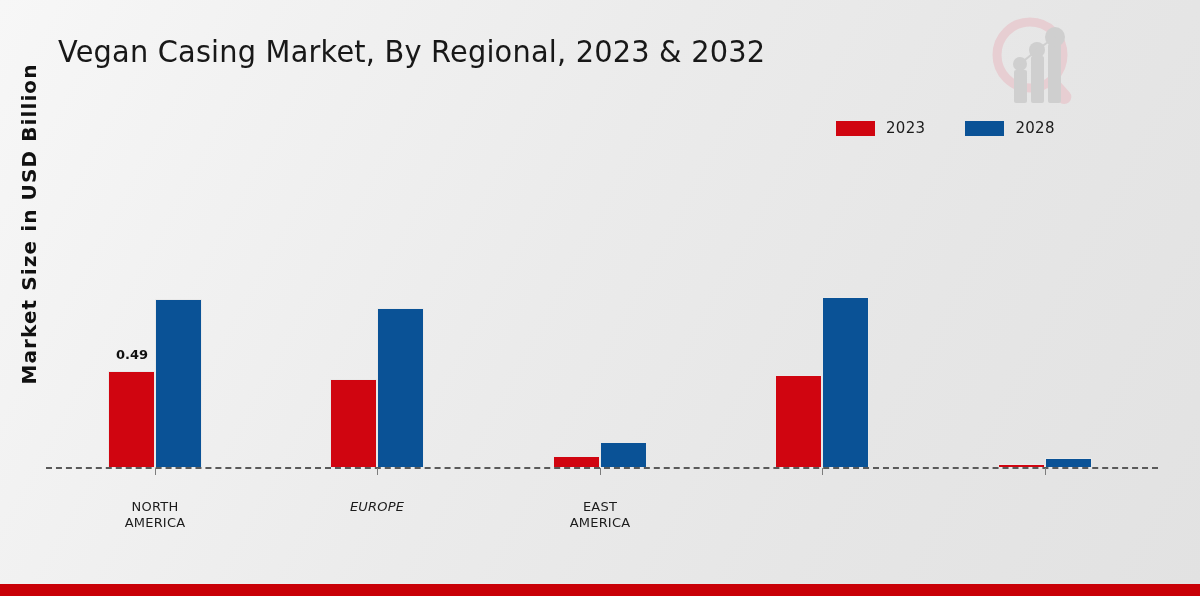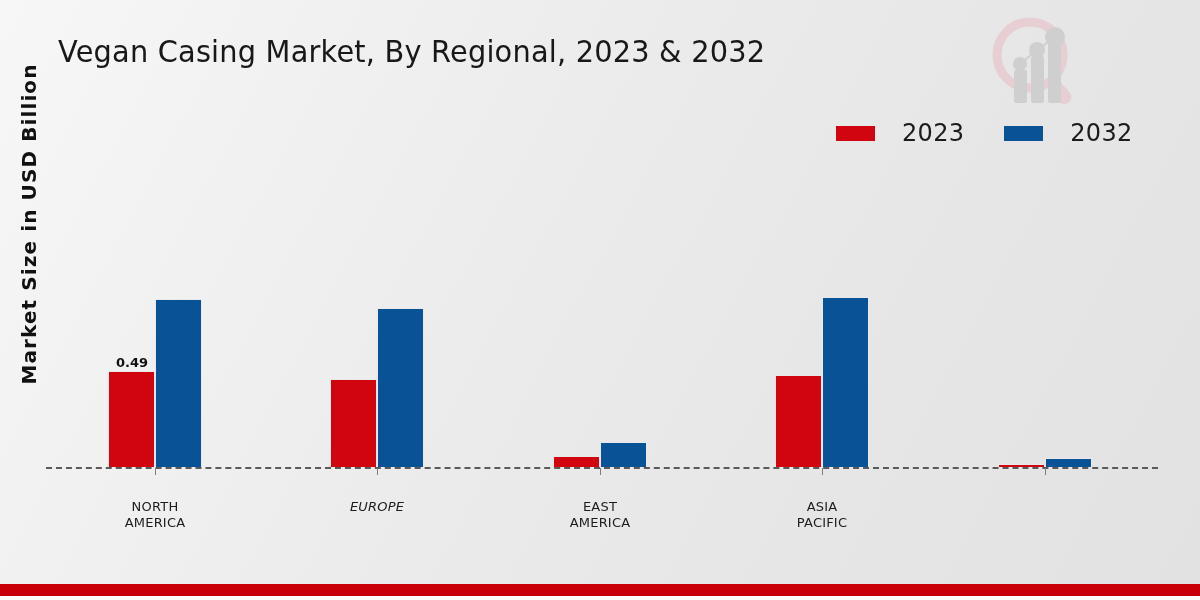--- a/index.html
+++ b/index.html
@@ -58,25 +58,24 @@
     display: flex;
     align-items: center;
     gap: 11px;
   }
   .legend-swatch {
     width: 39px;
     height: 15px;
     display: block;
   }
   .legend-label {
-    font-size: 24px;
+    font-size: 15px;
     color: #1b1b1b;
     font-family: "DejaVu Sans", sans-serif;
     letter-spacing: 0.3px;
-    margin-left: 16px;
   }
 
   
   #y-axis-title {
     position: absolute;
     left: -136px;
     top: 212px;
     width: 330px;
     text-align: center;
     transform: rotate(-90deg);
@@ -190,21 +189,21 @@
 
   <div id="chart-title">Vegan Casing Market, By Regional, 2023 &amp; 2032</div>
 
   <div id="legend">
     <div class="legend-item">
       <span class="legend-swatch" style="background:#d00510"></span>
       <span class="legend-label">2023</span>
     </div>
     <div class="legend-item">
       <span class="legend-swatch" style="background:#0a5296"></span>
-      <span class="legend-label">2032</span>
+      <span class="legend-label">2028</span>
     </div>
   </div>
 
   <div id="y-axis-title">Market Size in USD Billion</div>
 
   <div id="plot-area">
       <div class="bar-group" style="left: 54px;">
         <div class="bars">
           <div class="bar series-2023" style="height: 96.53px; background: rgb(208, 5, 16);"></div>
           <div class="bar series-2032" style="height: 169.42px; background: rgb(10, 82, 150);"></div>
@@ -230,36 +229,32 @@
       </div>
       <div class="bar-group" style="left: 944px;">
         <div class="bars">
           <div class="bar series-2023" style="height: 3.94px; background: rgb(208, 5, 16);"></div>
           <div class="bar series-2032" style="height: 9.85px; background: rgb(10, 82, 150);"></div>
         </div>
       </div>
     </div>
   <div id="baseline"></div>
 
-  <div class="bar-value" style="left: 77px; top: 355px;">0.49</div>
+  <div class="bar-value" style="left: 77px; top: 347px;">0.49</div>
     <div class="tick-mark" style="left: 155px;"></div>
     <div class="cat-label" style="left: 75px;">
       <div>NORTH</div>
       <div>AMERICA</div>
     </div>
     <div class="tick-mark" style="left: 377px;"></div>
     <div class="cat-label" style="left: 297px; font-style: italic;">
       <div>EUROPE</div>
     </div>
     <div class="tick-mark" style="left: 600px;"></div>
     <div class="cat-label" style="left: 520px;">
       <div>EAST</div>
       <div>AMERICA</div>
     </div>
     <div class="tick-mark" style="left: 822px;"></div>
-    <div class="cat-label" style="left: 742px;">
-      <div>ASIA</div>
-      <div>PACIFIC</div>
-    </div>
     <div class="tick-mark" style="left: 1045px;"></div>
 
   <div id="footer-bar"></div>
 </div>
 
 </body></html>

